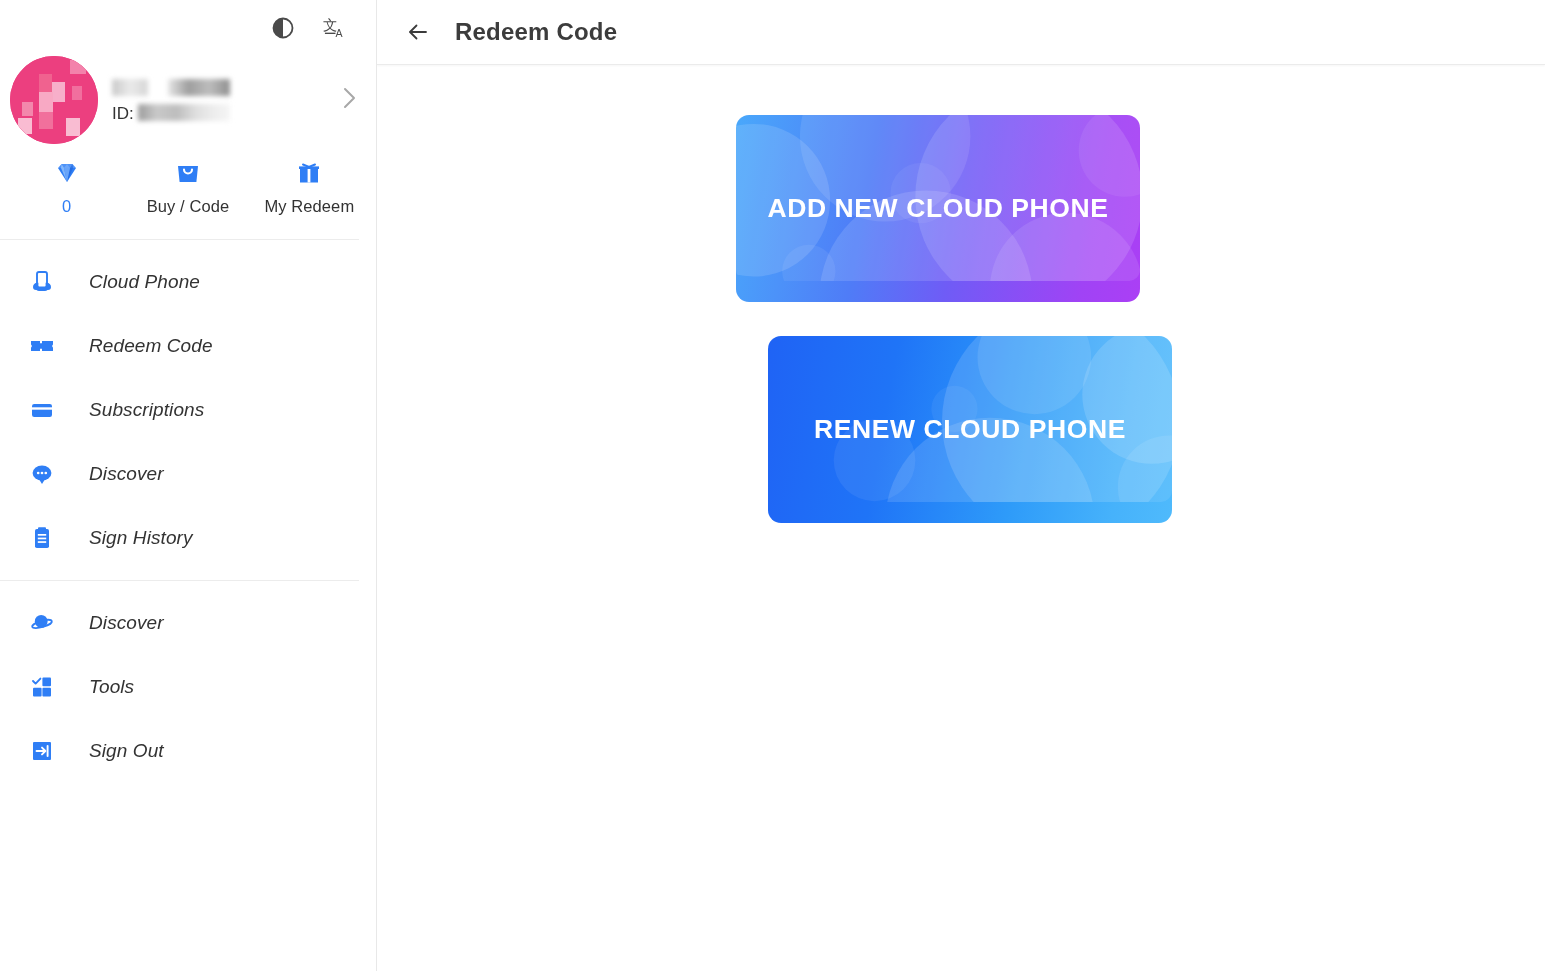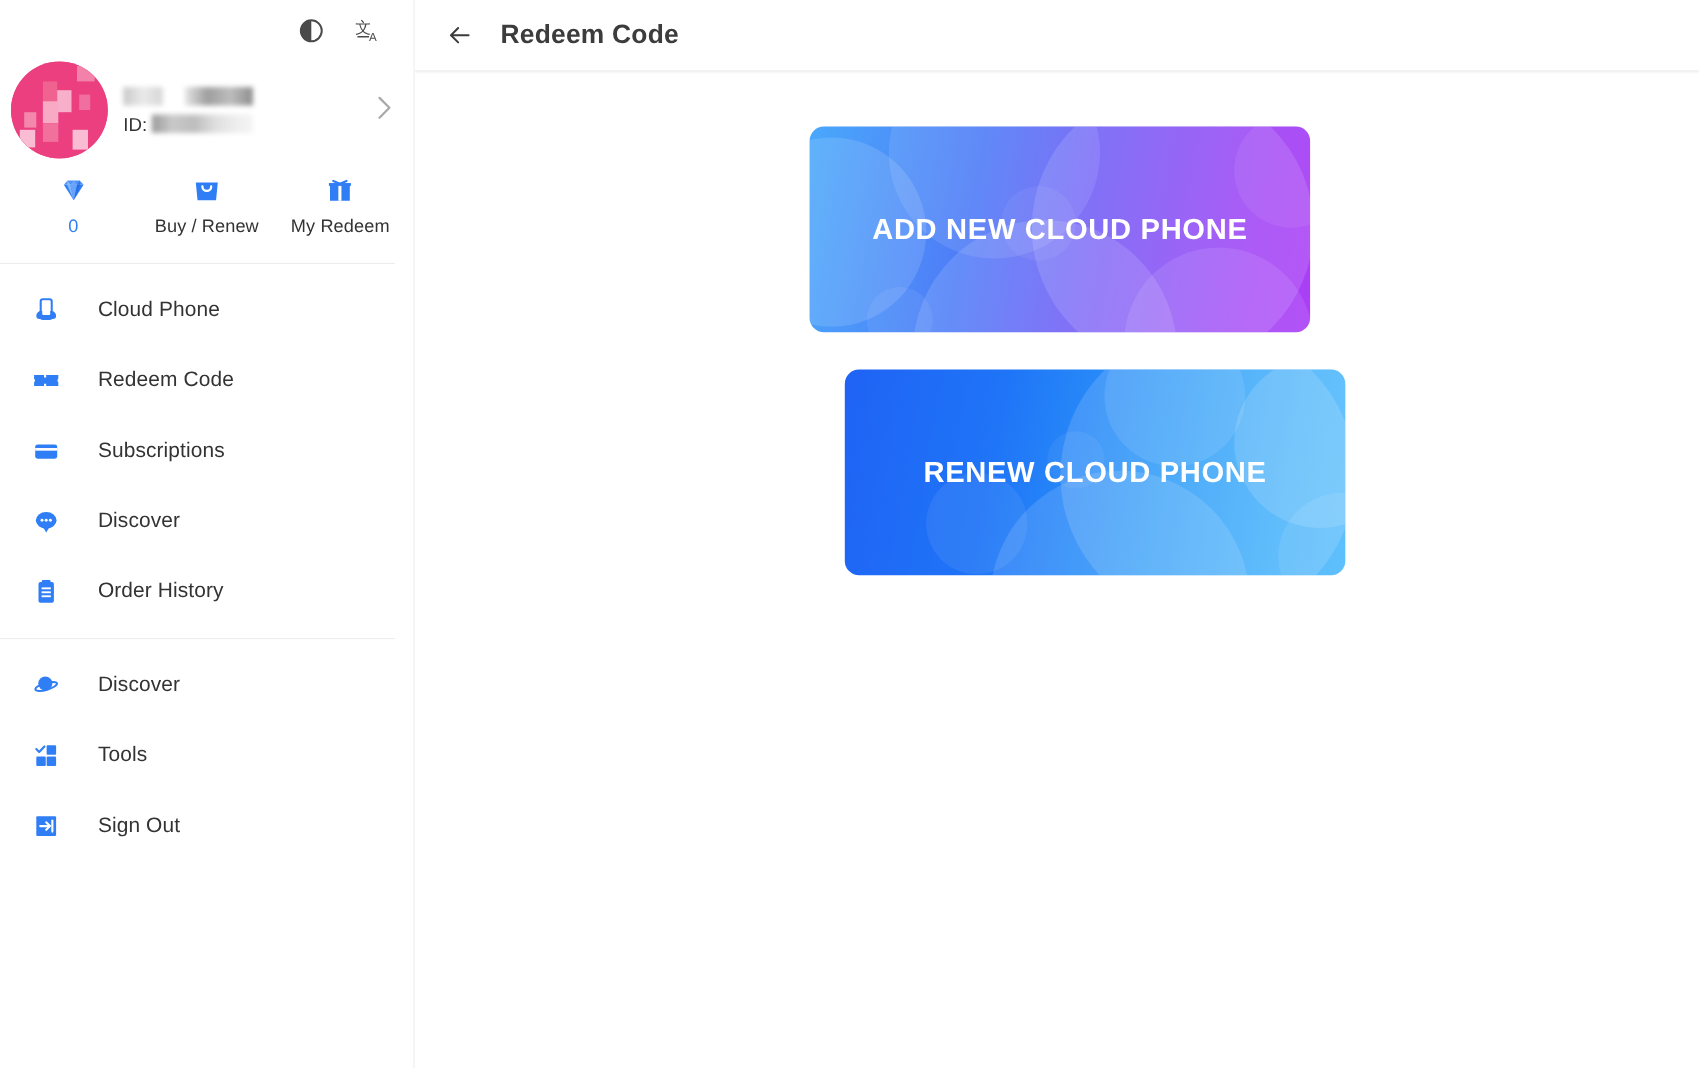--- a/index.html
+++ b/index.html
@@ -141,20 +141,21 @@
     width: 34px; height: 34px;
     flex: 0 0 34px;
     display: flex; align-items: center; justify-content: center;
     color: #2f7ef5;
   }
   .nav-label {
     font-size: 19px;
     color: #333333;
     padding-left: 30px;
     letter-spacing: .1px;
+    font-style: italic;
   }
 
   
   .main {
     flex: 1 1 auto;
     height: 971px;
     background: #ffffff;
     position: relative;
     overflow: hidden;
   }
@@ -185,21 +186,21 @@
   .cards-area {
     padding-top: 50px;
     display: flex;
     flex-direction: column;
     align-items: flex-start;
     padding-left: 359px;
     gap: 34px;
   }
 
   .promo-card {
-    width: 455px;
+    width: 404px;
     height: 187px;
     border-radius: 13px;
     position: relative;
     overflow: hidden;
     cursor: pointer;
     display: flex;
     align-items: center;
     justify-content: center;
   }
   .promo-card .bubbles {
@@ -294,21 +295,21 @@
         <span class="qa-label accent">0</span>
       </div>
 
       <div class="qa">
         <span class="qa-icon">
           <svg width="28" height="28" viewBox="0 0 28 28">
             <path d="M4 7 H24 L22.4 23 H5.6 Z" fill="#2f7ef5"></path>
             <path d="M10 10.5 a4 4 0 0 0 8 0" fill="none" stroke="#ffffff" stroke-width="2.1" stroke-linecap="round"></path>
           </svg>
         </span>
-        <span class="qa-label">Buy / Renew</span>
+        <span class="qa-label">Buy / Code</span>
       </div>
 
       <div class="qa">
         <span class="qa-icon">
           <svg width="28" height="28" viewBox="0 0 28 28">
             <rect x="5" y="9" width="18" height="14.5" fill="#2f7ef5"></rect>
             <rect x="12.6" y="9" width="2.8" height="14.5" fill="#ffffff"></rect>
             <path d="M8 5.5 L14 8 L20 5.5" fill="none" stroke="#2f7ef5" stroke-width="2" stroke-linecap="round"></path>
             <rect x="4" y="7.4" width="20" height="2.6" fill="#2f7ef5"></rect>
           </svg>
@@ -368,21 +369,21 @@
       <div class="nav-item">
         <span class="nav-ico">
           <svg width="28" height="28" viewBox="0 0 28 28">
             <rect x="7" y="5" width="14" height="19" rx="1.8" fill="#2f7ef5"></rect>
             <rect x="10" y="3.2" width="8" height="3.2" rx="1" fill="#2f7ef5"></rect>
             <rect x="9.8" y="10" width="8.4" height="1.7" fill="#ffffff"></rect>
             <rect x="9.8" y="13.6" width="8.4" height="1.7" fill="#ffffff"></rect>
             <rect x="9.8" y="17.2" width="8.4" height="1.7" fill="#ffffff"></rect>
           </svg>
         </span>
-        <span class="nav-label">Order History</span>
+        <span class="nav-label">Sign History</span>
       </div>
 
       <div class="divider inner"></div>
 
       <div class="nav-item">
         <span class="nav-ico">
           <svg width="28" height="28" viewBox="0 0 28 28">
             <circle cx="13.2" cy="12.4" r="6.4" fill="#2f7ef5"></circle>
             <ellipse cx="14" cy="15" rx="10.2" ry="3.1" transform="rotate(-16 14 15)" fill="none" stroke="#2f7ef5" stroke-width="1.8"></ellipse>
           </svg>

